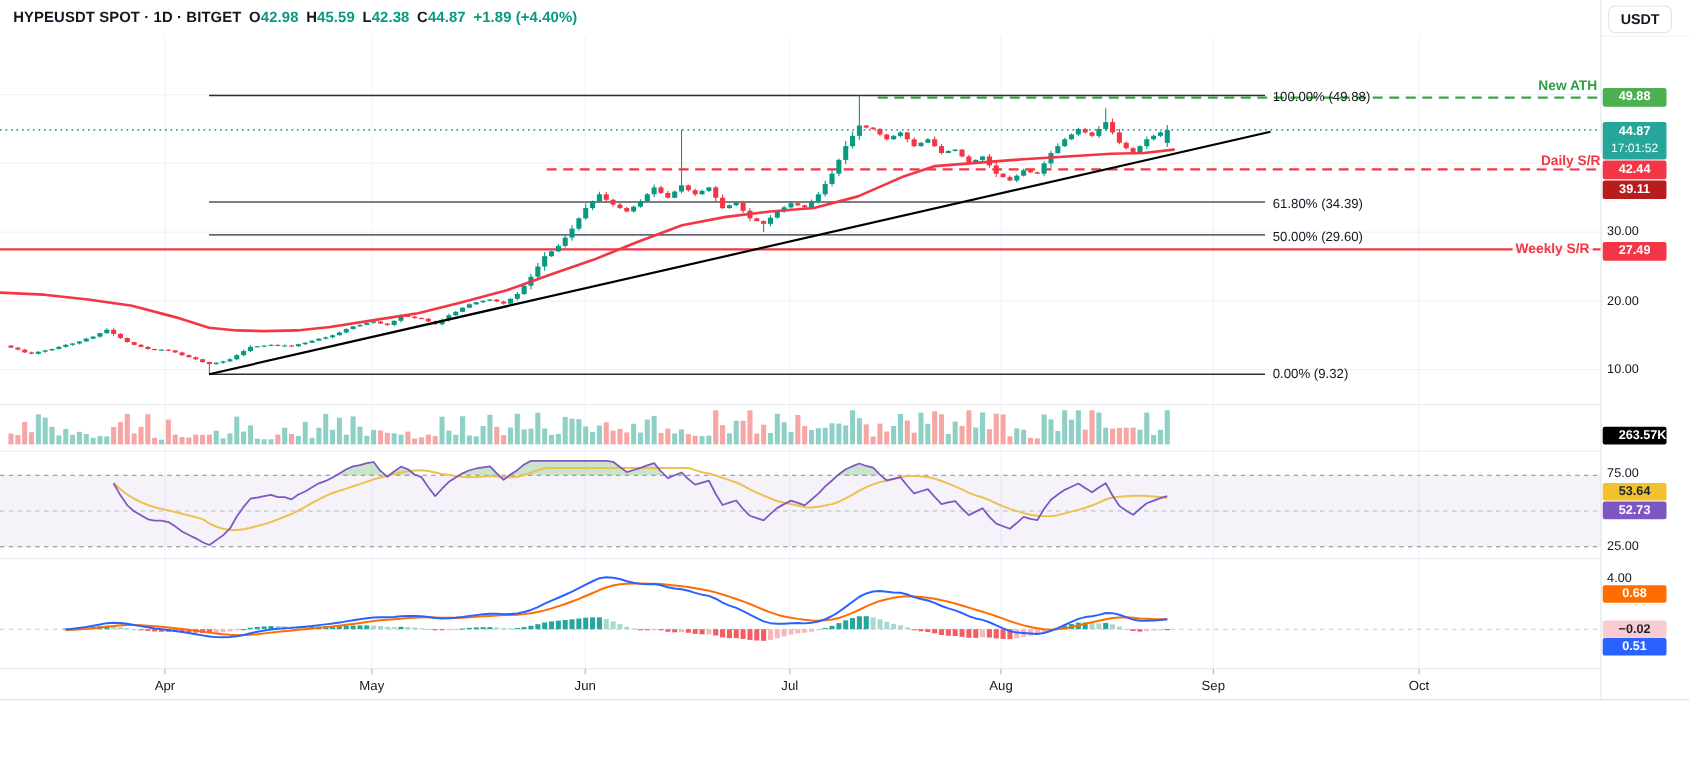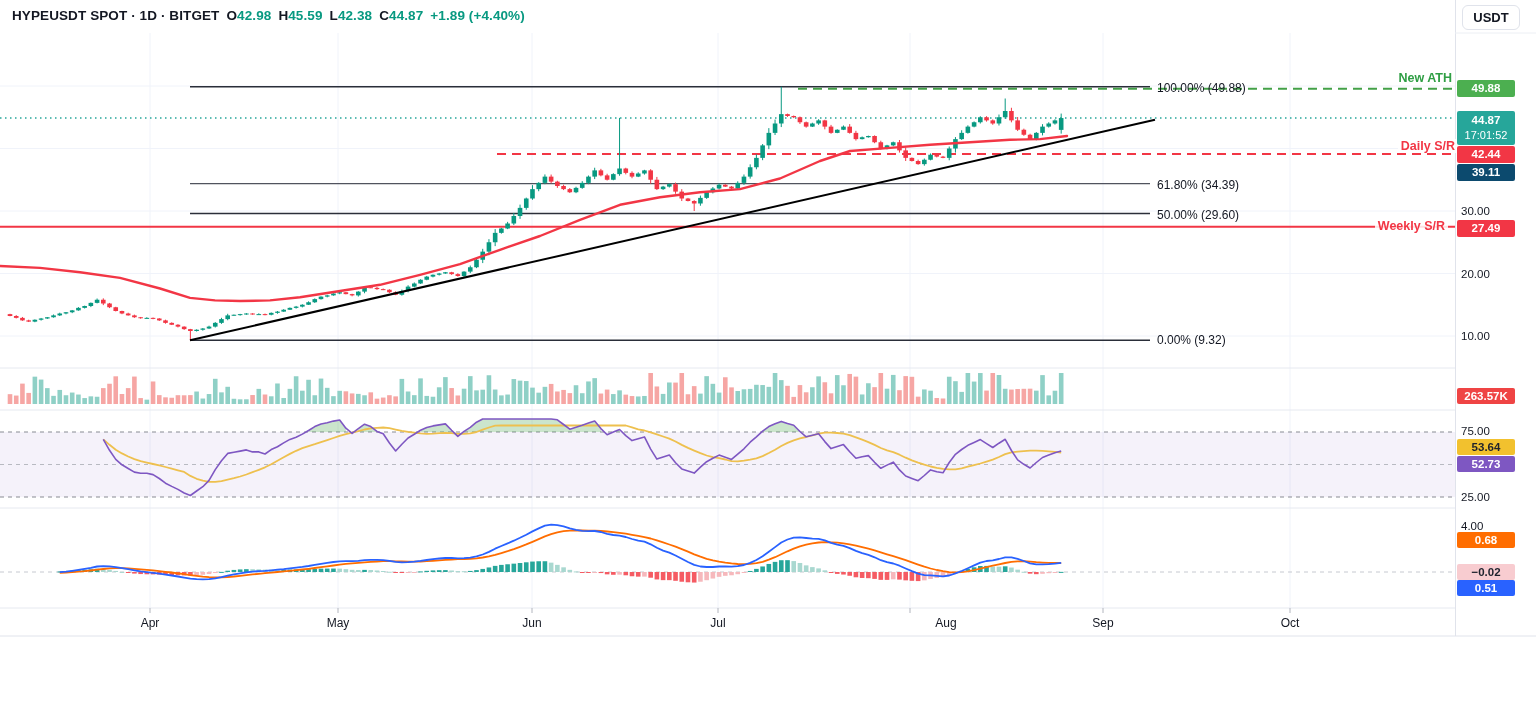--- a/index.html
+++ b/index.html
@@ -798,27 +798,27 @@
       <div class="badge" style="top: 80px; height: 17px; background: rgb(76, 175, 80); color: rgb(255, 255, 255);">
         <span>49.88</span>
       </div>
       <div class="badge" style="top: 111px; height: 34px; background: rgb(38, 166, 154); color: rgb(255, 255, 255);">
         <span>44.87</span>
         <span class="sub">17:01:52</span>
       </div>
       <div class="badge" style="top: 146px; height: 17px; background: rgb(242, 54, 69); color: rgb(255, 255, 255);">
         <span>42.44</span>
       </div>
-      <div class="badge" style="top: 164px; height: 17px; background: #0c4a6e; color: rgb(255, 255, 255);">
+      <div class="badge" style="top: 164px; height: 17px; background: #b91c1c; color: rgb(255, 255, 255);">
         <span>39.11</span>
       </div>
       <div class="badge" style="top: 220px; height: 17px; background: rgb(242, 54, 69); color: rgb(255, 255, 255);">
         <span>27.49</span>
       </div>
-      <div class="badge" style="top: 388px; height: 16px; background: #ef4444; color: rgb(255, 255, 255);">
+      <div class="badge" style="top: 388px; height: 16px; background: #000000; color: rgb(255, 255, 255); align-items: flex-end;">
         <span>263.57K</span>
       </div>
       <div class="badge" style="top: 439px; height: 16px; background: rgb(242, 193, 46); color: rgb(30, 34, 45);">
         <span>53.64</span>
       </div>
       <div class="badge" style="top: 456px; height: 16px; background: rgb(126, 87, 194); color: rgb(255, 255, 255);">
         <span>52.73</span>
       </div>
       <div class="badge" style="top: 532px; height: 16px; background: rgb(255, 109, 0); color: rgb(255, 255, 255);">
         <span>0.68</span>
@@ -828,19 +828,19 @@
       </div>
       <div class="badge" style="top: 564px; height: 16px; background: rgb(248, 204, 208); color: rgb(30, 34, 45);">
         <span>−0.02</span>
       </div>
     </div>
   <div id="months">
       <div class="month" style="left: 150px;">Apr</div>
       <div class="month" style="left: 338px;">May</div>
       <div class="month" style="left: 532px;">Jun</div>
       <div class="month" style="left: 718px;">Jul</div>
-      <div class="month" style="left: 910px; margin-left: 36px;">Aug</div>
+      <div class="month" style="left: 910px;">Aug</div>
       <div class="month" style="left: 1103px;">Sep</div>
       <div class="month" style="left: 1290px; text-align: center;">Oct</div>
     </div>
 
 
 </div>
 
 </body></html>

